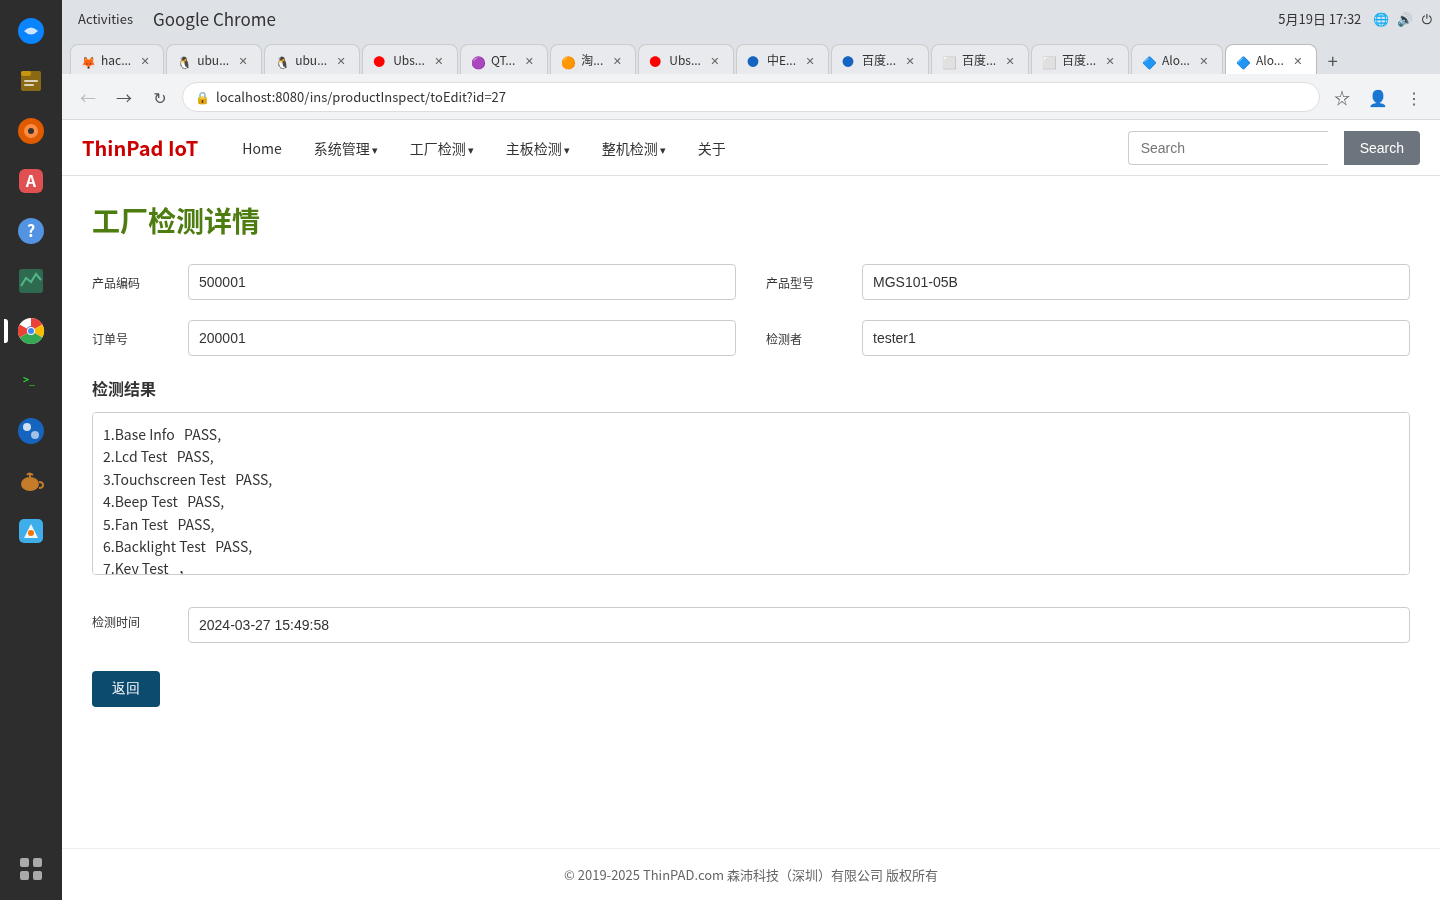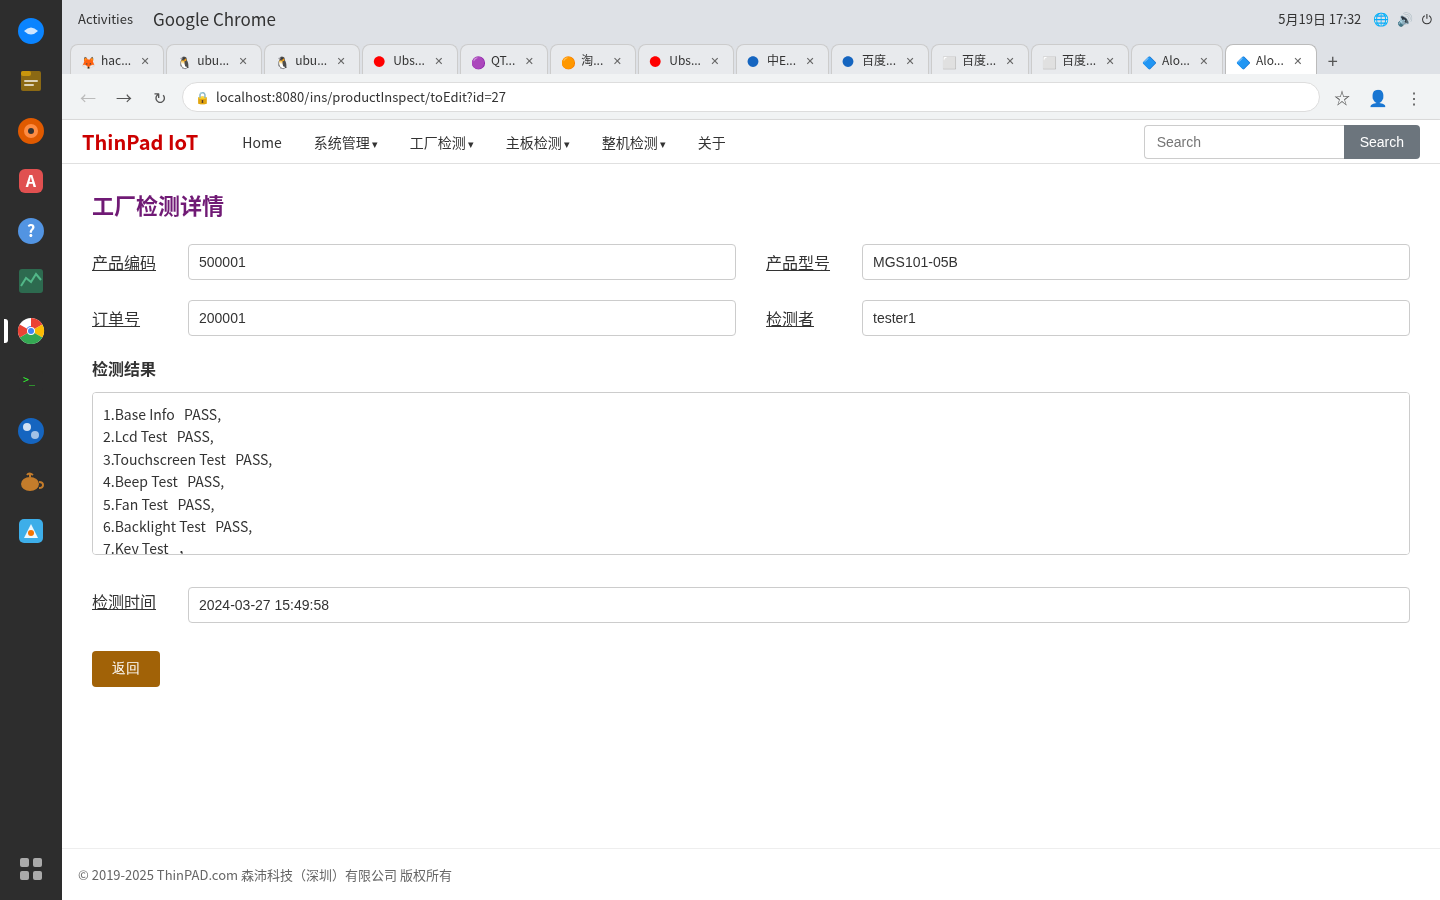--- a/index.html
+++ b/index.html
@@ -181,21 +181,21 @@
       width: 28px; height: 28px;
       border-radius: 50%;
       display: flex; align-items: center; justify-content: center;
       cursor: pointer;
       color: #555;
       font-size: 16px;
     }
 
     
     .app-navbar {
-      height: 44px;
+      height: 56px;
       background: #fff;
       border-bottom: 1px solid #e0e0e0;
       display: flex;
       align-items: center;
       padding: 8px 20px;
       gap: 20px;
       box-shadow: 0 1px 3px rgba(0,0,0,0.1);
     }
     .app-logo {
       font-size: 20px;
@@ -217,21 +217,21 @@
       color: #333;
       white-space: nowrap;
     }
     .nav-item.has-dropdown::after {
       content: ' ▾';
       font-size: 11px;
     }
     .search-container {
       display: flex;
       align-items: center;
-      gap: 0;
+      gap: 16px;
       margin-left: auto;
     }
     .search-input {
       height: 34px;
       width: 200px;
       border: 1px solid #ccc;
       border-right: none;
       border-radius: 4px 0 0 4px;
       padding: 0 12px;
       font-size: 14px;
@@ -249,43 +249,42 @@
     }
 
     
     .main-content {
       flex: 1;
       background: #fff;
       padding: 24px 30px;
       overflow-y: auto;
     }
     .page-title {
-      font-size: 22px;
+      font-size: 28px;
       font-weight: bold;
-      color: #701a75;
+      color: #4d7c0f;
       margin-bottom: 24px;
     }
     .form-row {
       display: flex;
       align-items: center;
       margin-bottom: 20px;
       gap: 30px;
     }
     .form-group {
       display: flex;
       align-items: center;
       flex: 1;
       gap: 16px;
     }
     .form-label {
-      font-size: 16px;
+      font-size: 12px;
       color: #333;
       white-space: nowrap;
       min-width: 80px;
-      text-decoration: underline;
     }
     .form-input {
       flex: 1;
       height: 36px;
       border: 1px solid #ccc;
       border-radius: 4px;
       padding: 0 10px;
       font-size: 14px;
       background: #fff;
       color: #333;
@@ -322,32 +321,32 @@
       border-radius: 4px;
       padding: 0 10px;
       font-size: 14px;
       background: #fff;
       color: #333;
       margin-top: 8px;
     }
     .back-btn {
       height: 36px;
       padding: 0 20px;
-      background: #a16207;
+      background: #0c4a6e;
       color: white;
       border: none;
       border-radius: 4px;
       cursor: pointer;
       font-size: 14px;
       margin-top: 8px;
     }
 
     
     .footer {
-      text-align: left;
+      text-align: center;
       padding: 16px;
       font-size: 13px;
       color: #666;
       border-top: 1px solid #eee;
       background: #fff;
     }
   </style>
 </head>
 <body>
 

